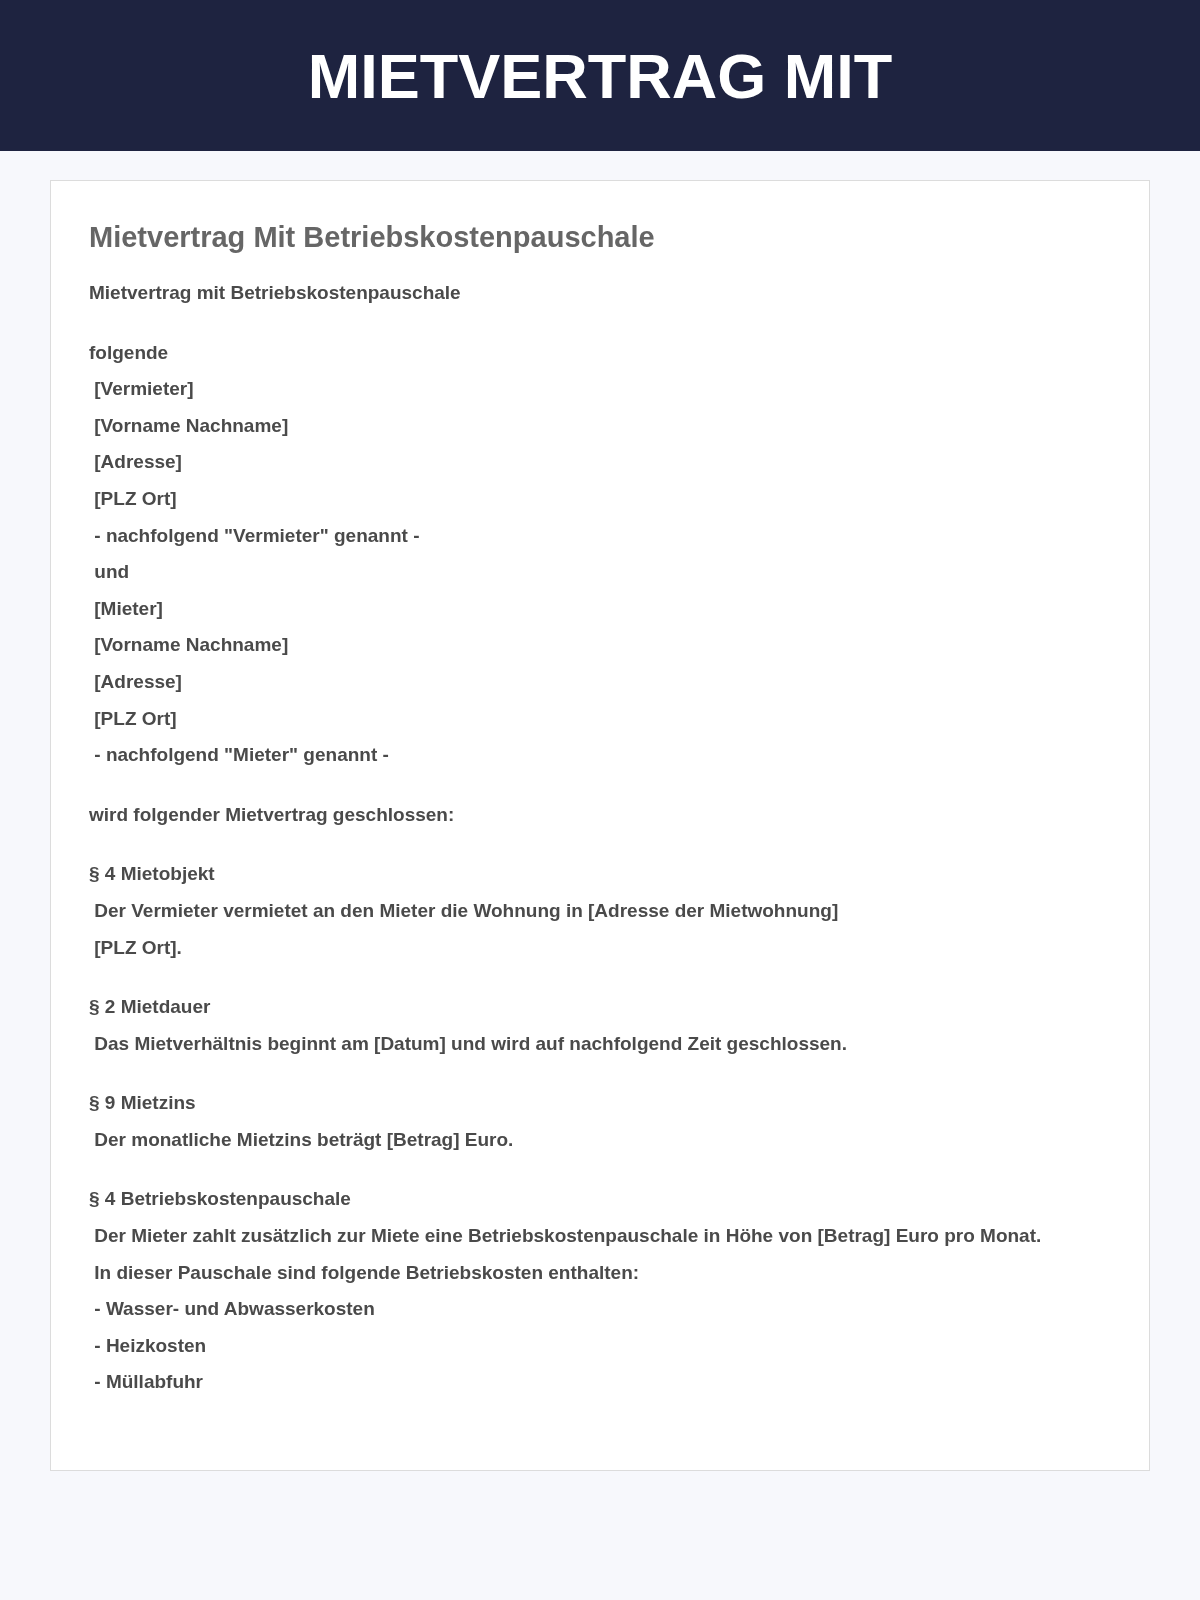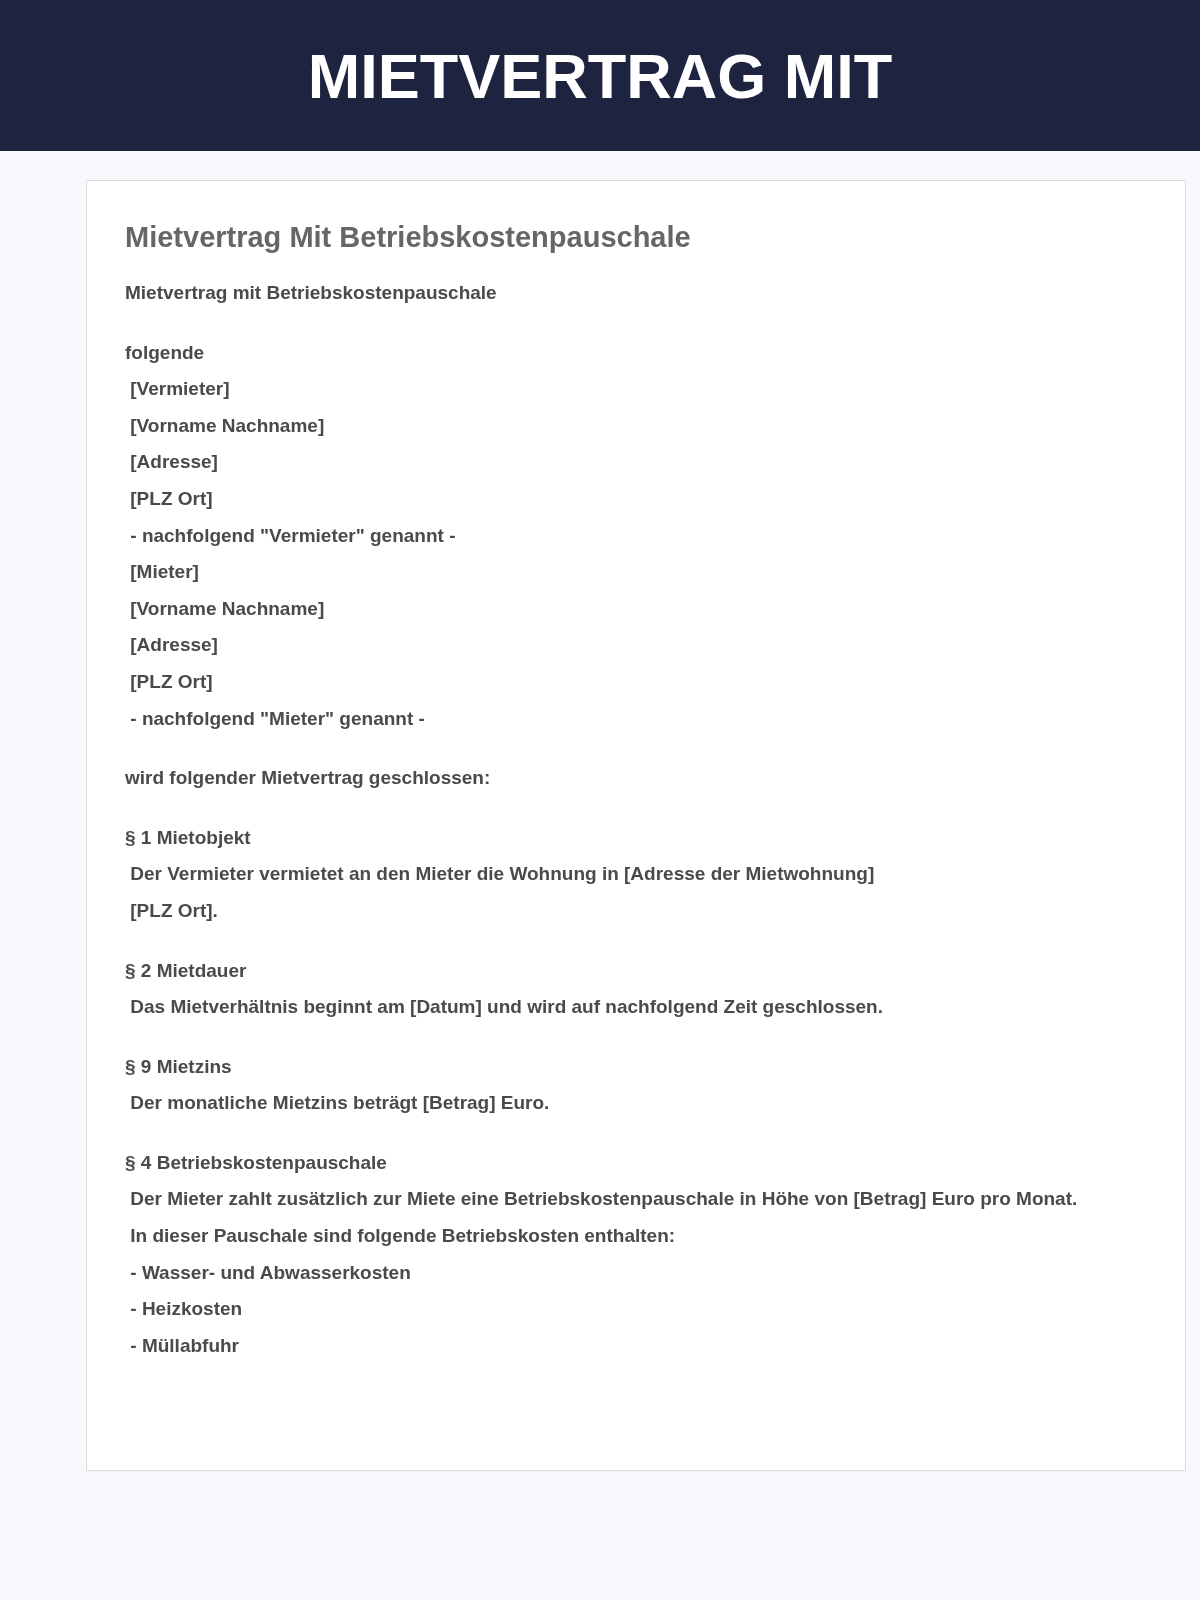--- a/index.html
+++ b/index.html
@@ -24,21 +24,20 @@
       line-height: 55px;
       text-align: center;
       letter-spacing: 0px;
       padding-top: 2px;
     }
     .card {
       position: absolute; left: 50px; top: 180px; width: 1100px; height: 1291px;
       background: #ffffff;
       border: 1px solid #dcdcdc;
       padding: 38px 38px 0 38px;
-      margin-left: 36px;
     }
     .card-title {
       font-size: 29px;
       font-weight: 700;
       color: #666666;
       line-height: 36px;
       margin-top: 0px;
       margin-bottom: 20px;
     }
     .doc-line {
@@ -74,27 +73,28 @@
   <main class="card">
     <h2 class="card-title">Mietvertrag Mit Betriebskostenpauschale</h2>
     <div id="doc-body">
         <div class="doc-line">Mietvertrag mit Betriebskostenpauschale</div>
         <div class="doc-line gap">folgende</div>
         <div class="doc-line"> [Vermieter]</div>
         <div class="doc-line"> [Vorname Nachname]</div>
         <div class="doc-line"> [Adresse]</div>
         <div class="doc-line"> [PLZ Ort]</div>
         <div class="doc-line"> - nachfolgend "Vermieter" genannt -</div>
+        <div class="doc-line"> und</div>
         <div class="doc-line"> [Mieter]</div>
         <div class="doc-line"> [Vorname Nachname]</div>
         <div class="doc-line"> [Adresse]</div>
         <div class="doc-line"> [PLZ Ort]</div>
         <div class="doc-line"> - nachfolgend "Mieter" genannt -</div>
         <div class="doc-line gap">wird folgender Mietvertrag geschlossen:</div>
-        <div class="doc-line gap">§ 1 Mietobjekt</div>
+        <div class="doc-line gap">§ 4 Mietobjekt</div>
         <div class="doc-line"> Der Vermieter vermietet an den Mieter die Wohnung in [Adresse der Mietwohnung]</div>
         <div class="doc-line"> [PLZ Ort].</div>
         <div class="doc-line gap">§ 2 Mietdauer</div>
         <div class="doc-line"> Das Mietverhältnis beginnt am [Datum] und wird auf nachfolgend Zeit geschlossen.</div>
         <div class="doc-line gap">§ 9 Mietzins</div>
         <div class="doc-line"> Der monatliche Mietzins beträgt [Betrag] Euro.</div>
         <div class="doc-line gap">§ 4 Betriebskostenpauschale</div>
         <div class="doc-line"> Der Mieter zahlt zusätzlich zur Miete eine Betriebskostenpauschale in Höhe von [Betrag] Euro pro Monat.</div>
         <div class="doc-line"> In dieser Pauschale sind folgende Betriebskosten enthalten:</div>
         <div class="doc-line"> - Wasser- und Abwasserkosten</div>

